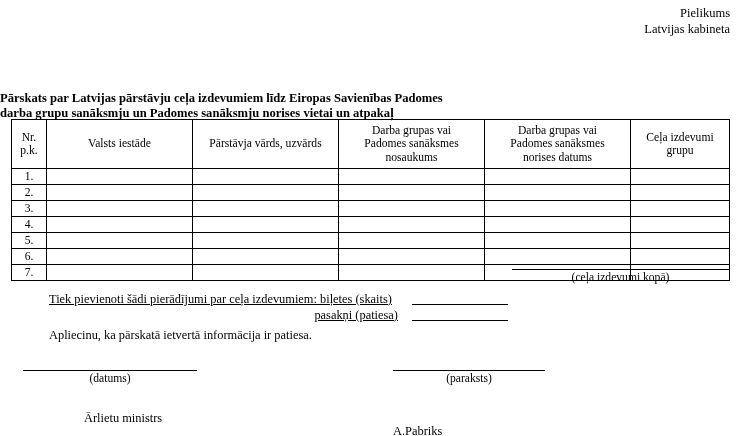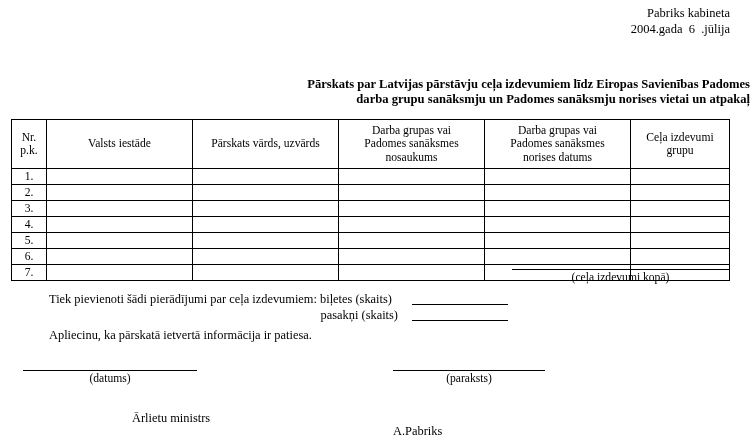--- a/index.html
+++ b/index.html
@@ -23,24 +23,24 @@
     right: 20px;
     text-align: right;
     font-size: 12.5px;
     line-height: 15.5px;
   }
   #doc-header div { white-space: pre; }
 
   
   #doc-title {
     position: absolute;
-    top: 77px;
+    top: 91px;
     left: 0;
     width: 750px;
-    text-align: right;
+    text-align: left;
     font-weight: bold;
     font-size: 12.6px;
     line-height: 15px;
   }
   #doc-title .t-line { white-space: pre; }
 
   
   #report-table {
     position: absolute;
     left: 11px;
@@ -103,20 +103,21 @@
     left: 49px;
     top: 291px;
     width: 620px;
     font-size: 12.4px;
     line-height: 16px;
   }
   .attach-row {
     display: flex;
     align-items: center;
     height: 16px;
+    text-decoration: underline;
   }
   .attach-label {
     white-space: pre;
     display: inline-block;
   }
   .attach-row.row1 .attach-label { width: 363px; }
   .attach-row.row2 .attach-label {
     width: 363px;
     text-align: right;
     padding-right: 14px;
@@ -168,36 +169,35 @@
     top: 411px;
     left: 0;
     width: 750px;
     font-size: 12.4px;
   }
   #footer-role {
     position: absolute;
     left: 84px;
     top: 0;
     white-space: pre;
-    margin-left: 48px;
   }
   #footer-person {
     position: absolute;
     left: 393px;
     top: 13px;
     white-space: pre;
     text-decoration: underline;
   }
 </style>
 </head>
 <body>
 
 <div id="doc-header">
-  <div>Pabriks kabineta</div>
-  <div>2004.gada  6  .jūlija</div>
+  <div>Pielikums</div>
+  <div>Latvijas kabineta</div>
 </div>
 
 <div id="doc-title">
   <div class="t-line">Pārskats par Latvijas pārstāvju ceļa izdevumiem līdz Eiropas Savienības Padomes</div>
   <div class="t-line">darba grupu sanāksmju un Padomes sanāksmju norises vietai un atpakaļ</div>
 </div>
 
 <table id="report-table">
   <colgroup>
     <col class="col-nr">
@@ -205,21 +205,21 @@
     <col class="col-name">
     <col class="col-wgnam">
     <col class="col-wgdat">
     <col class="col-cost">
   </colgroup>
   <thead>
     <tr>
       <td class="hdr-multi">Nr.
 p.k.</td>
       <td class="hdr-multi">Valsts iestāde</td>
-      <td class="hdr-multi">Pārskats vārds, uzvārds</td>
+      <td class="hdr-multi">Pārstāvja vārds, uzvārds</td>
       <td class="hdr-multi">Darba grupas vai
 Padomes sanāksmes
 nosaukums</td>
       <td class="hdr-multi">Darba grupas vai
 Padomes sanāksmes
 norises datums</td>
       <td class="hdr-multi">Ceļa izdevumi grupu</td>
     </tr>
   </thead>
   <tbody>
@@ -286,21 +286,21 @@
   <div class="rule"></div>
   <div class="cap">(ceļa izdevumi kopā)</div>
 </div>
 
 <div id="attach-block">
   <div class="attach-row row1">
     <span class="attach-label">Tiek pievienoti šādi pierādījumi par ceļa izdevumiem: biļetes (skaits)</span>
     <span class="attach-rule"></span>
   </div>
   <div class="attach-row row2">
-    <span class="attach-label">pasakņi (skaits)</span>
+    <span class="attach-label">pasakņi (patiesa)</span>
     <span class="attach-rule"></span>
   </div>
 </div>
 
 <div id="declaration">Apliecinu, ka pārskatā ietvertā informācija ir patiesa.</div>
 
 <div class="sig" id="sig-date">
   <div class="rule"></div>
   <div class="cap">(datums)</div>
 </div>

